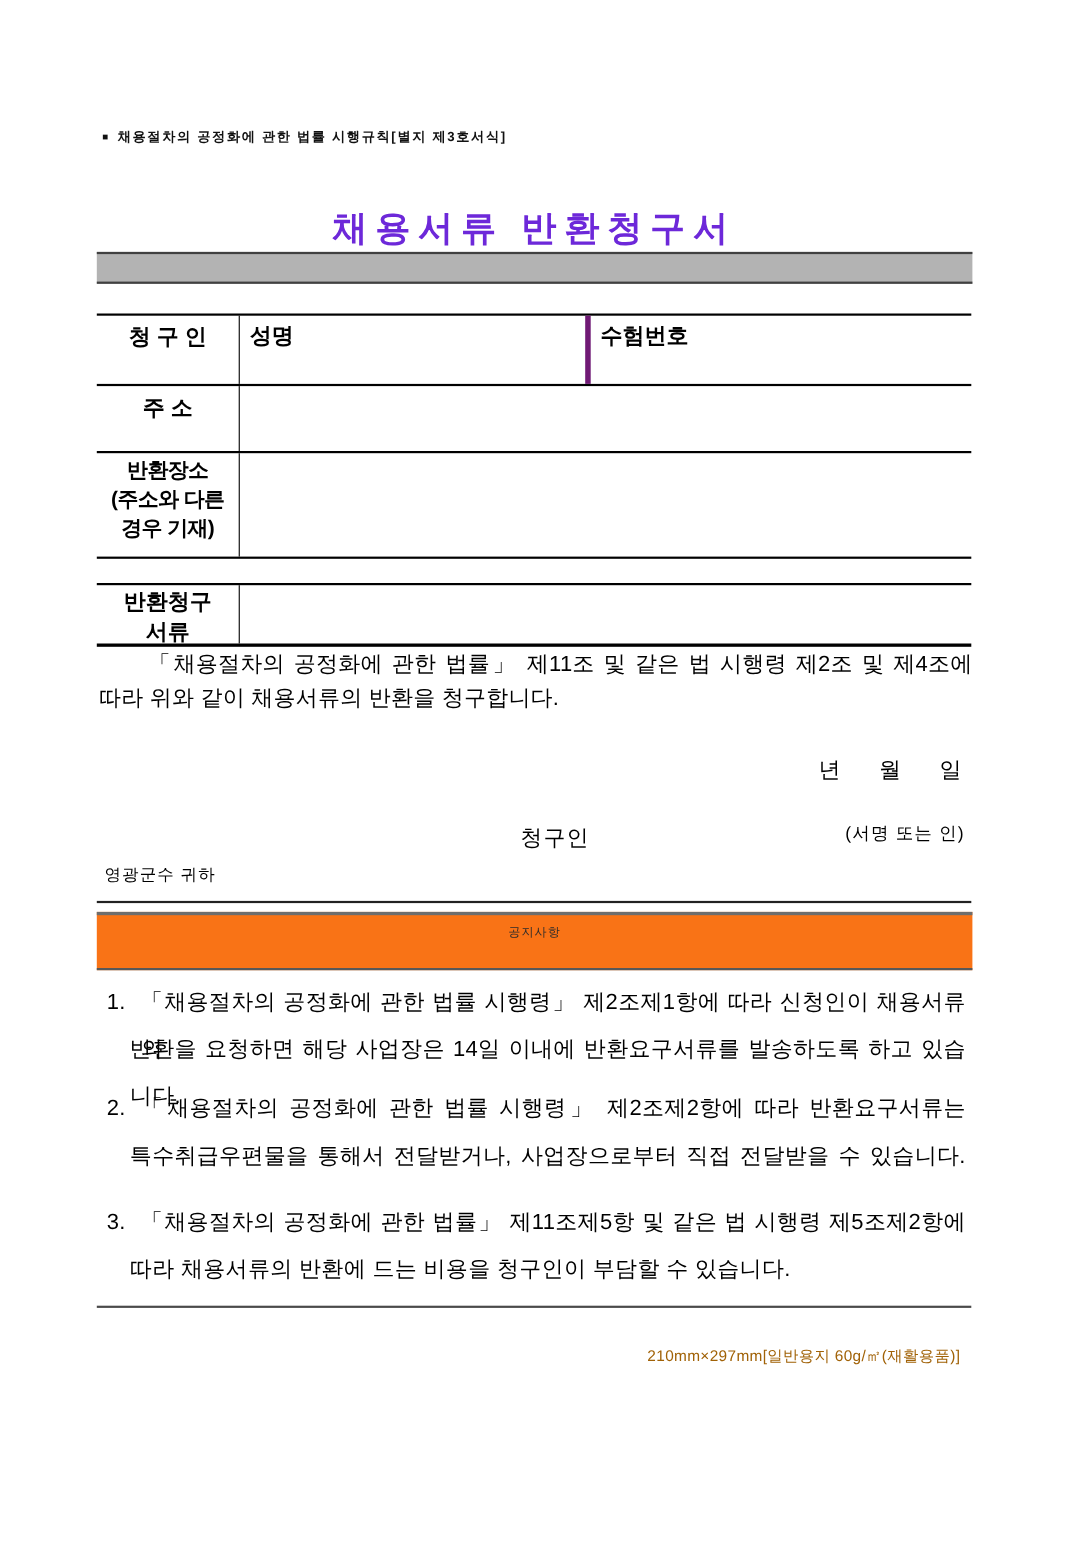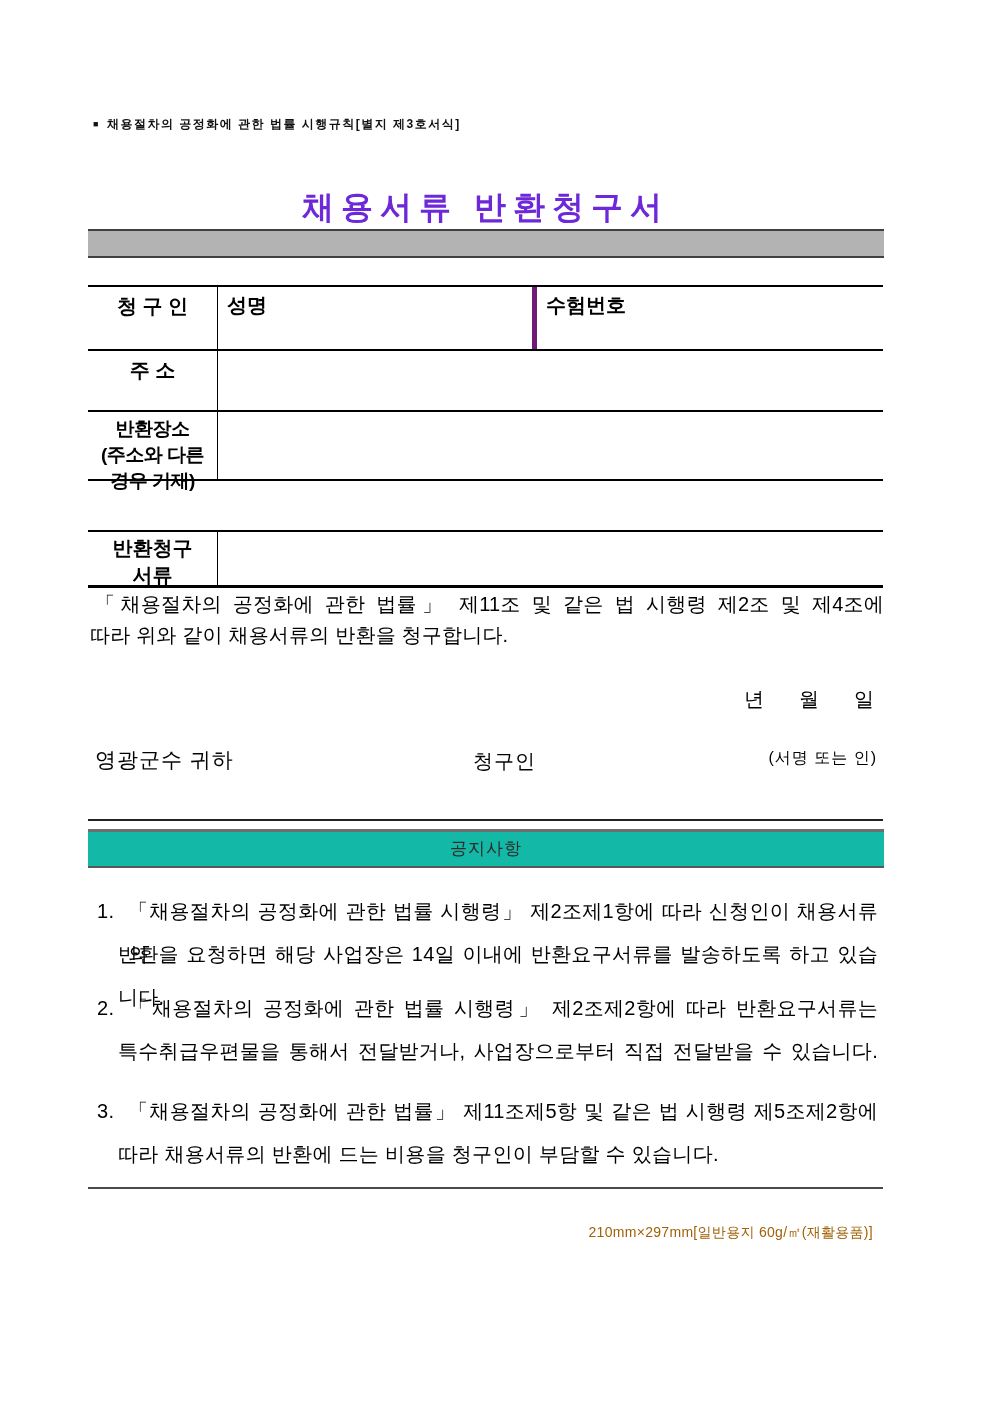--- a/index.html
+++ b/index.html
@@ -15,52 +15,52 @@
                font-size:32px; font-weight:bold; letter-spacing:7px; color:#6d28d9;margin-top:14px; }
 
   .graybar1 { position:absolute; left:88px; top:229px; width:796px; height:29px;
               background:#b3b3b3; border-top:2px solid #404040; border-bottom:2px solid #404040; }
 
   
   .t1 { position:absolute; left:88px; top:285px; width:795px; border-top:2px solid #000; }
   .t1 .row { display:flex; border-bottom:2px solid #000; }
   .t1 .row1 { height:64px;justify-content:center; }
   .t1 .row2 { height:61px; }
-  .t1 .row3 { height:69px; }
+  .t1 .row3 { height:96px; }
   .lblcell { width:130px; border-right:1px solid #000; text-align:center;
              font-weight:bold; font-size:20px; padding-top:6px; }
   .lblcell.small { font-size:19px; line-height:26px; padding-top:4px; letter-spacing:-0.5px; }
   .t1 .c2 { width:319px; border-right:5px solid #701a75; font-weight:bold; font-size:20px;
             padding:5px 0 0 9px; }
   .t1 .c3 { flex:1; font-weight:bold; font-size:20px; padding:5px 0 0 9px; }
   .t1 .cwide { flex:1; }
 
   .t2 { position:absolute; left:88px; top:530px; width:795px; height:58px;
         border-top:2px solid #000; border-bottom:3px solid #000; display:flex; }
   .t2 .lblcell { padding-top:3px; line-height:27px; font-size:20px; }
   .t2 .cwide { flex:1; }
 
   .decl { position:absolute; left:88px; top:589px; width:796px; font-size:20px;
           line-height:31px; color:#000; letter-spacing:0.2px; }
-  .decl .l1 { text-align:justify; text-align-last:justify; padding-left:7px; }
+  .decl .l1 { text-align:justify; text-align-last:justify; padding-left:7px;margin-left:40px; }
   .decl .l2 { padding-left:2px; }
 
   .date-line { position:absolute; top:686px; right:117px; display:flex; gap:34px;
                font-size:20px; letter-spacing:1px; }
 
   .signer { position:absolute; left:473px; top:748px; font-size:20px; letter-spacing:1px; }
   .sign-note { position:absolute; top:748px; right:115px; font-size:16px; letter-spacing:1px; }
 
-  .recipient { position:absolute; left:95px; top:746px; font-size:21px; letter-spacing:1px; }
+  .recipient { position:absolute; left:95px; top:786px; font-size:15px; letter-spacing:1px; }
 
   .rule1 { position:absolute; left:88px; top:819px; width:795px; height:2px; background:#222; }
 
-  .graybar2 { position:absolute; left:88px; top:829px; width:796px; height:39px;
-              background:#14b8a6; border-top:3px solid #6e6e6e; border-bottom:2px solid #585858;
-              text-align:center; font-size:17px; color:#2b2b2b; letter-spacing:1px;
+  .graybar2 { position:absolute; left:88px; top:829px; width:796px; height:53px;
+              background:#f97316; border-top:3px solid #6e6e6e; border-bottom:2px solid #585858;
+              text-align:center; font-size:11px; color:#2b2b2b; letter-spacing:1px;
               line-height:33px; }
 
   .notice-item { position:absolute; left:0; width:992px; font-size:20px; line-height:43px;
                  letter-spacing:0.3px; }
   .notice-item .num { position:absolute; left:97px; top:0; }
   .notice-item .nl1 { position:absolute; left:128px; top:0; width:750px;
                       text-align:justify; text-align-last:justify; }
   .notice-item .nl2 { position:absolute; left:118px; top:43px; width:760px; }
   .notice-item .nl2.just { text-align:justify; text-align-last:justify; }
   .ni1 { top:890px; } .ni2 { top:987px; } .ni3 { top:1090px; }

